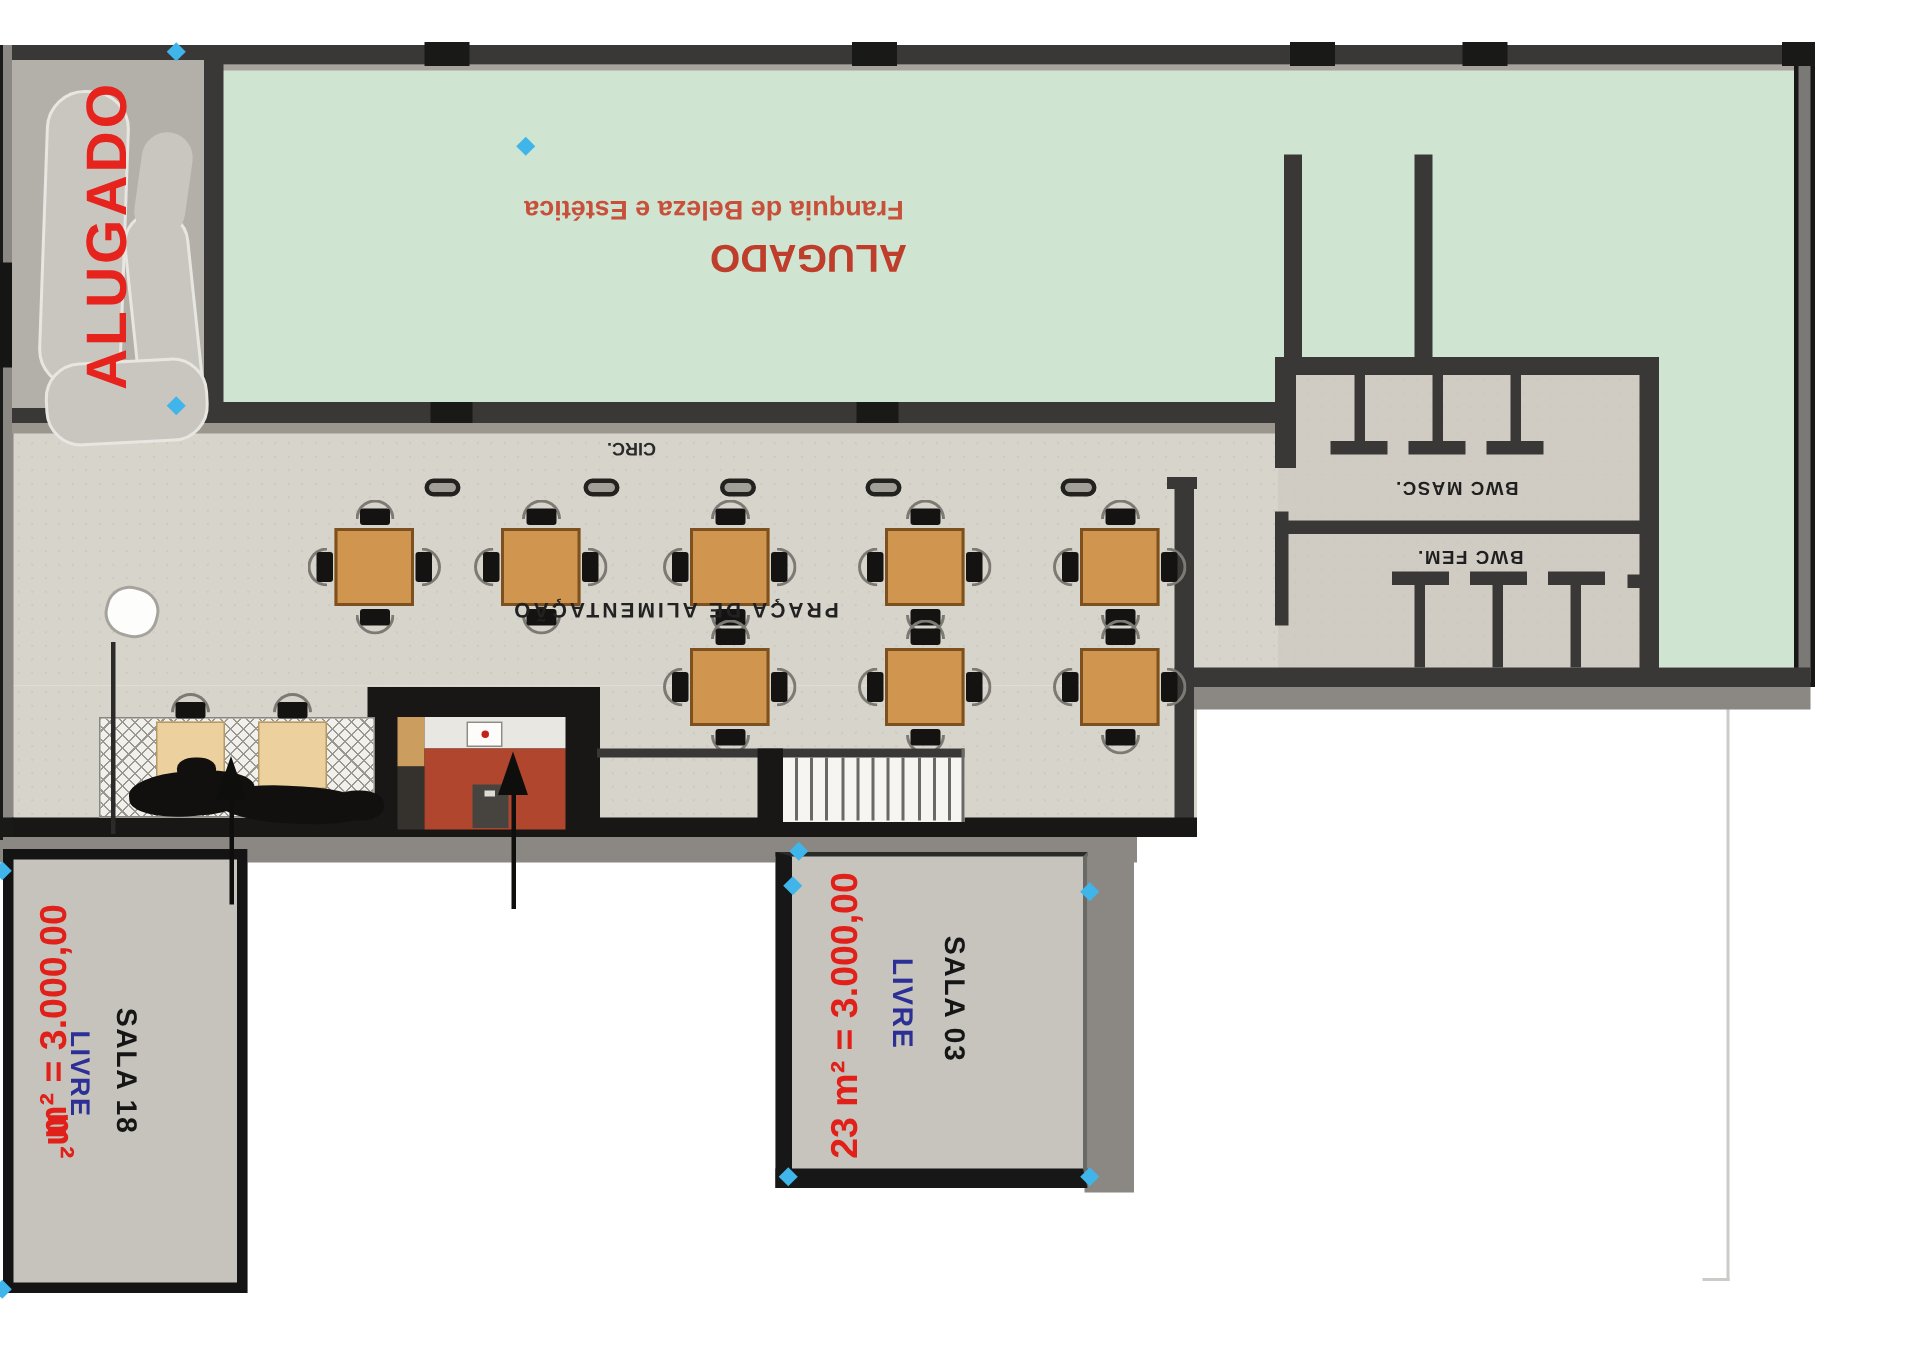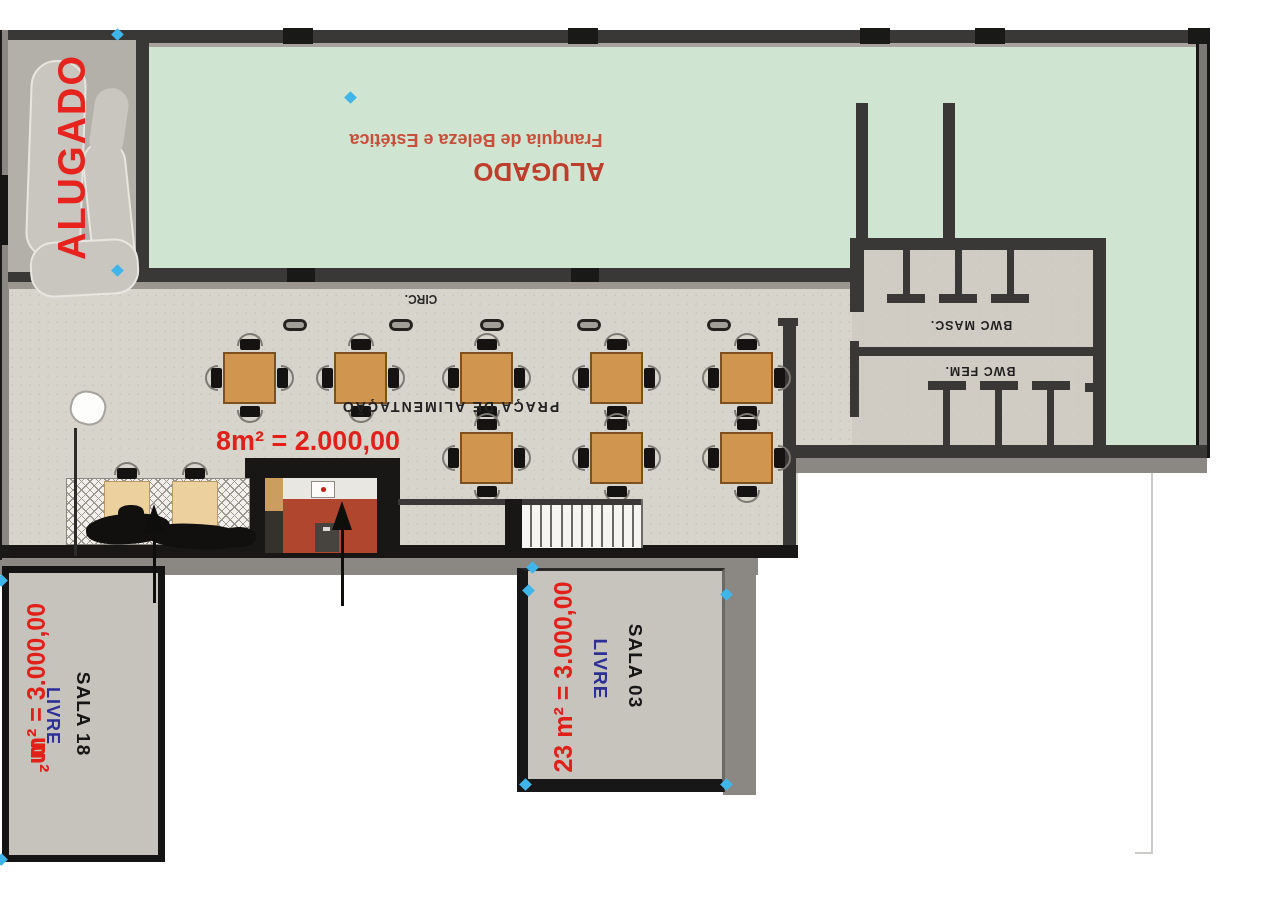--- a/index.html
+++ b/index.html
@@ -137,21 +137,20 @@
 
   <div class="txt r180" style="left:276px;top:127px;width:400px;height:26px;font-size:18px;color:#c8503a;z-index:6;">Franquia de Beleza e Estética</div>
   <div class="txt r180" style="left:439px;top:157px;width:200px;height:30px;font-size:26px;color:#bf3d2b;z-index:6;">ALUGADO</div>
 
   <div class="txt r180" style="left:386px;top:291px;width:70px;height:16px;font-size:12px;color:#2a2a2a;z-index:6;">CIRC.</div>
   <div class="txt r180" style="left:330px;top:398px;width:240px;height:18px;font-size:14px;letter-spacing:2px;color:#222;z-index:6;">PRAÇA DE ALIMENTAÇÃO</div>
 
   <div class="txt r180" style="left:916px;top:317px;width:110px;height:16px;font-size:12.5px;letter-spacing:1px;color:#1f1f1f;z-index:6;">BWC MASC.</div>
   <div class="txt r180" style="left:925px;top:363px;width:110px;height:16px;font-size:12.5px;letter-spacing:1px;color:#1f1f1f;z-index:6;">BWC FEM.</div>
 
-  <div class="txt" style="left:198px;top:426px;width:220px;height:30px;font-size:27px;color:#e02019;z-index:6;">8m² = 2.000,00</div>
 
   <div class="txt rm90" style="left:-69px;top:666px;width:210px;height:30px;font-size:25px;color:#e02019;z-index:8;">m² = 3.000,00</div>
   <div class="txt r90" style="left:23px;top:743px;width:34px;height:28px;font-size:25px;color:#e02019;z-index:8;">m²</div>
   <div class="txt r90" style="left:15px;top:705px;width:76px;height:22px;font-size:18px;letter-spacing:1px;color:#2b2f96;z-index:8;">LIVRE</div>
   <div class="txt r90" style="left:19px;top:702px;width:130px;height:24px;font-size:19px;letter-spacing:1px;color:#161616;z-index:8;">SALA 18</div>
 
   <div class="txt rm90" style="left:451px;top:661px;width:224px;height:32px;font-size:25px;color:#e02019;z-index:8;">23 m² = 3.000,00</div>
   <div class="txt r90" style="left:561px;top:657px;width:80px;height:24px;font-size:19px;letter-spacing:1px;color:#2b2f96;z-index:8;">LIVRE</div>
   <div class="txt r90" style="left:578px;top:654px;width:116px;height:24px;font-size:19px;letter-spacing:1px;color:#161616;z-index:8;">SALA 03</div>
 

